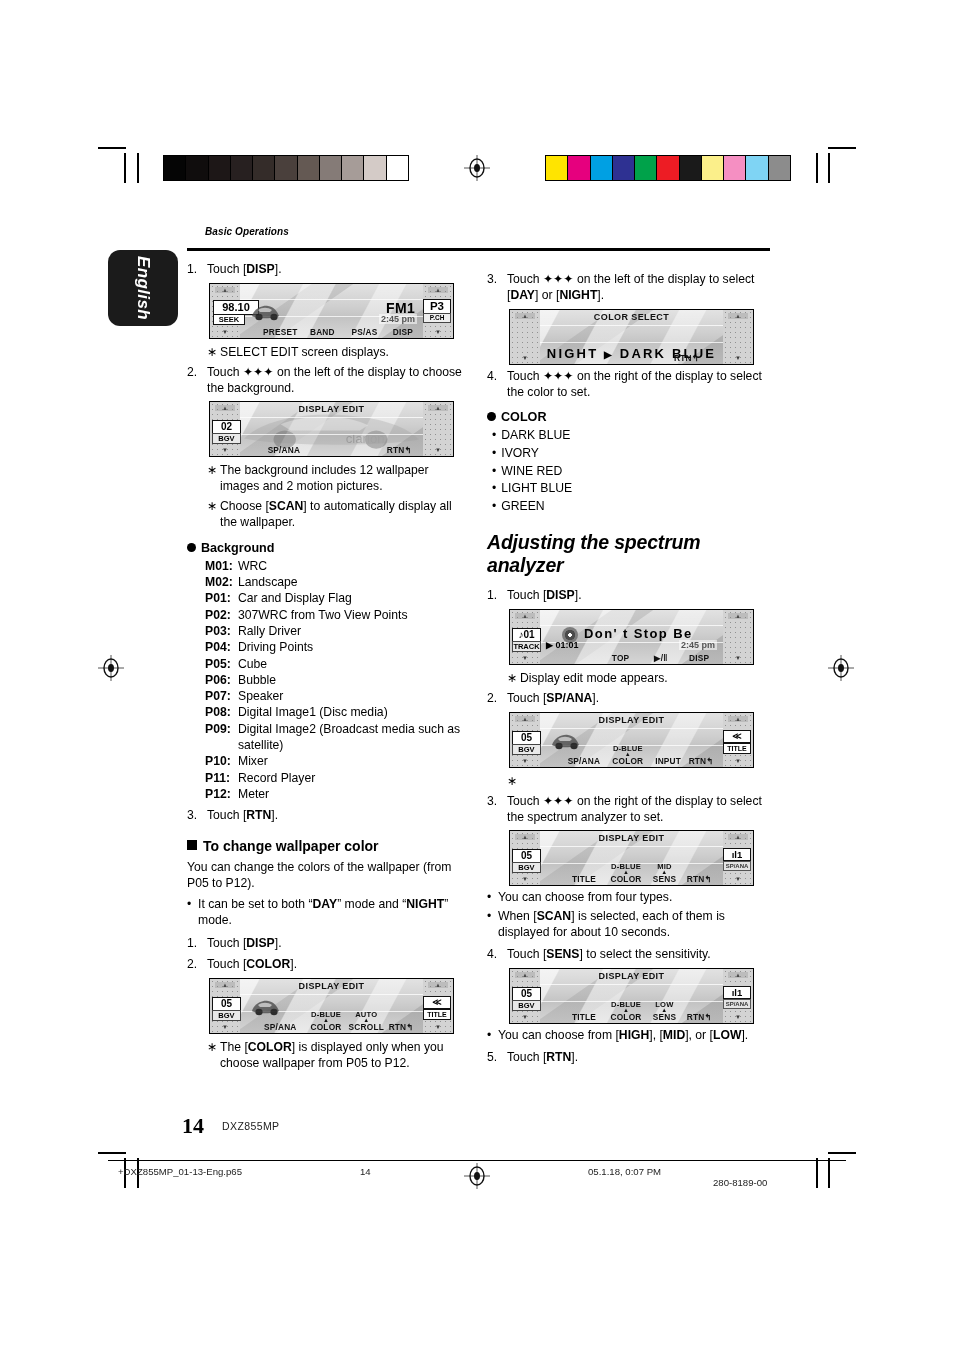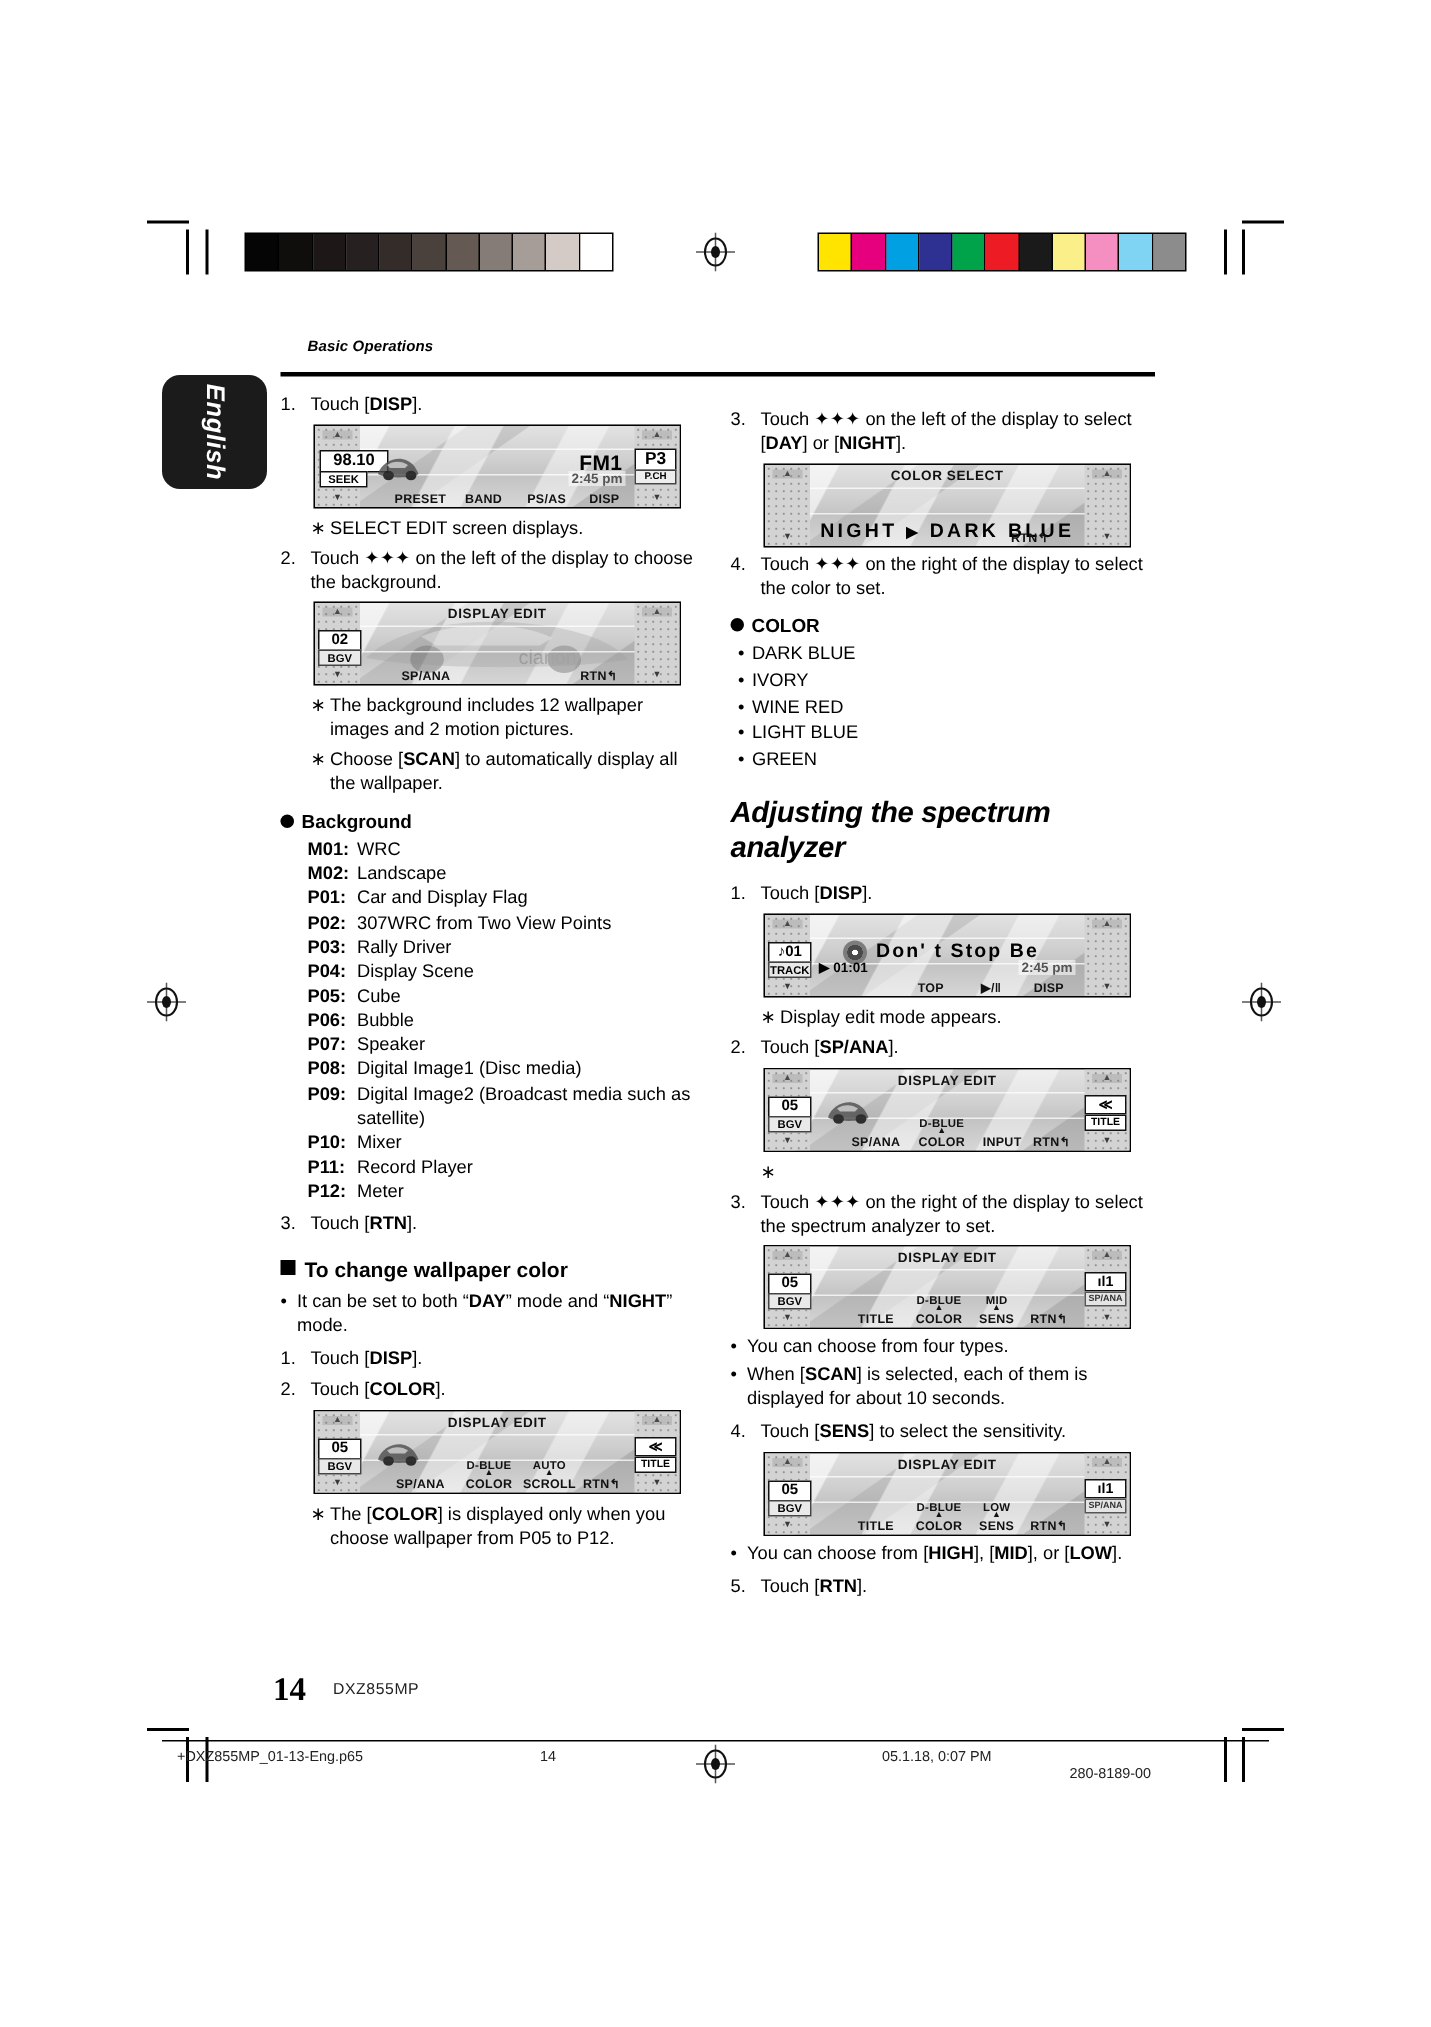--- a/index.html
+++ b/index.html
@@ -323,21 +323,21 @@
         <li>
           <span class="k">P02:</span>
           <span class="v">307WRC from Two View Points</span>
         </li>
         <li>
           <span class="k">P03:</span>
           <span class="v">Rally Driver</span>
         </li>
         <li>
           <span class="k">P04:</span>
-          <span class="v">Display Scene</span>
+          <span class="v">Driving Points</span>
         </li>
         <li>
           <span class="k">P05:</span>
           <span class="v">Cube</span>
         </li>
         <li>
           <span class="k">P06:</span>
           <span class="v">Bubble</span>
         </li>
         <li>
@@ -368,20 +368,21 @@
 
     <div class="step" style="margin-top:6px;">
       <div class="num">3.</div>
       <div class="txt"><span>Touch [</span><b>RTN</b><span>].</span></div>
     </div>
 
     <h3 class="sub">
       <span class="sq"></span><span>To change wallpaper color</span>
     </h3>
 
+    <div class="para">You can change the colors of the wallpaper (from P05 to P12).</div>
 
     <div class="bullet">
       <div class="mk">•</div>
       <div class="txt"><span>It can be set to both “</span><b>DAY</b><span>” mode and “</span><b>NIGHT</b><span>” mode.</span></div>
     </div>
 
     <div class="step" style="margin-top:7px;">
       <div class="num">1.</div>
       <div class="txt"><span>Touch [</span><b>DISP</b><span>].</span></div>
     </div>

